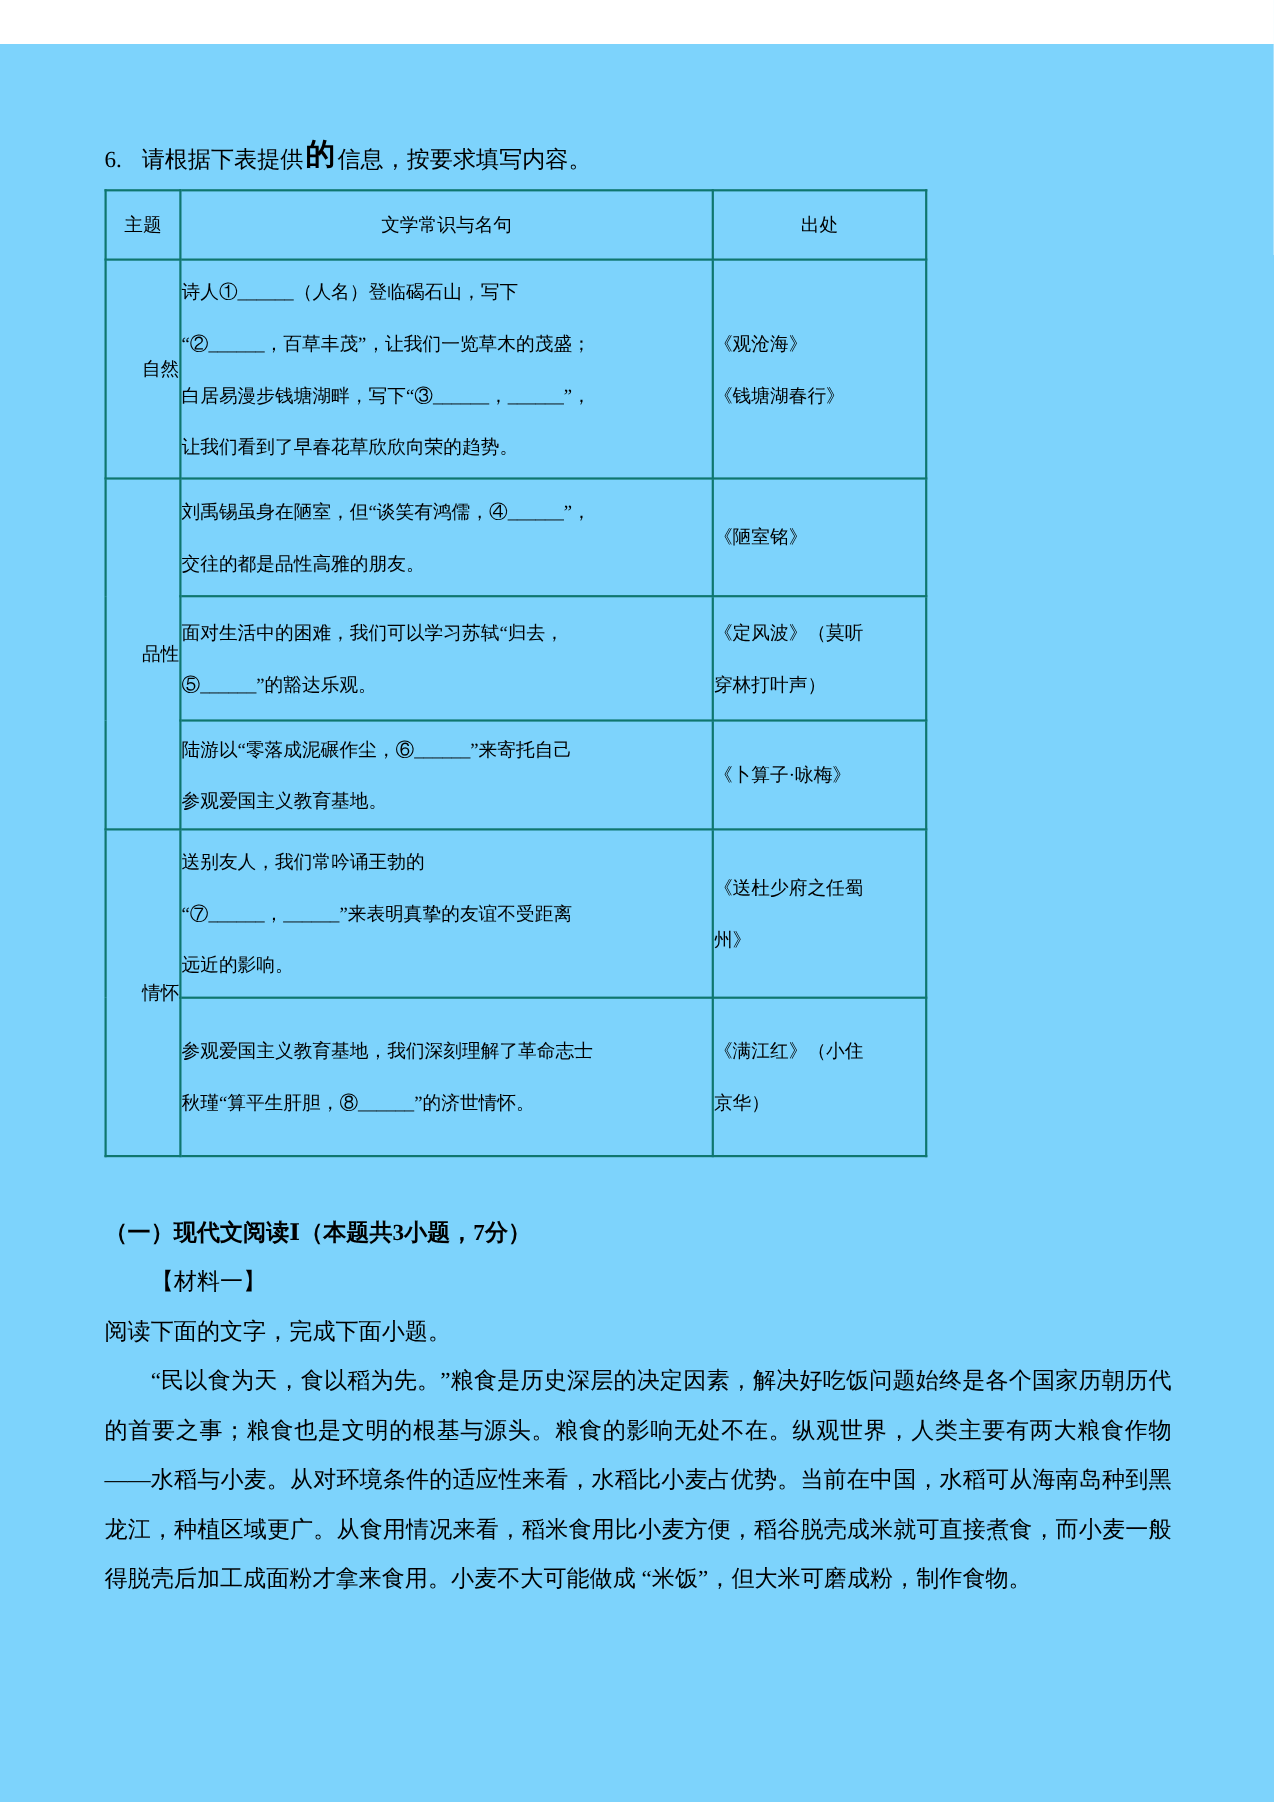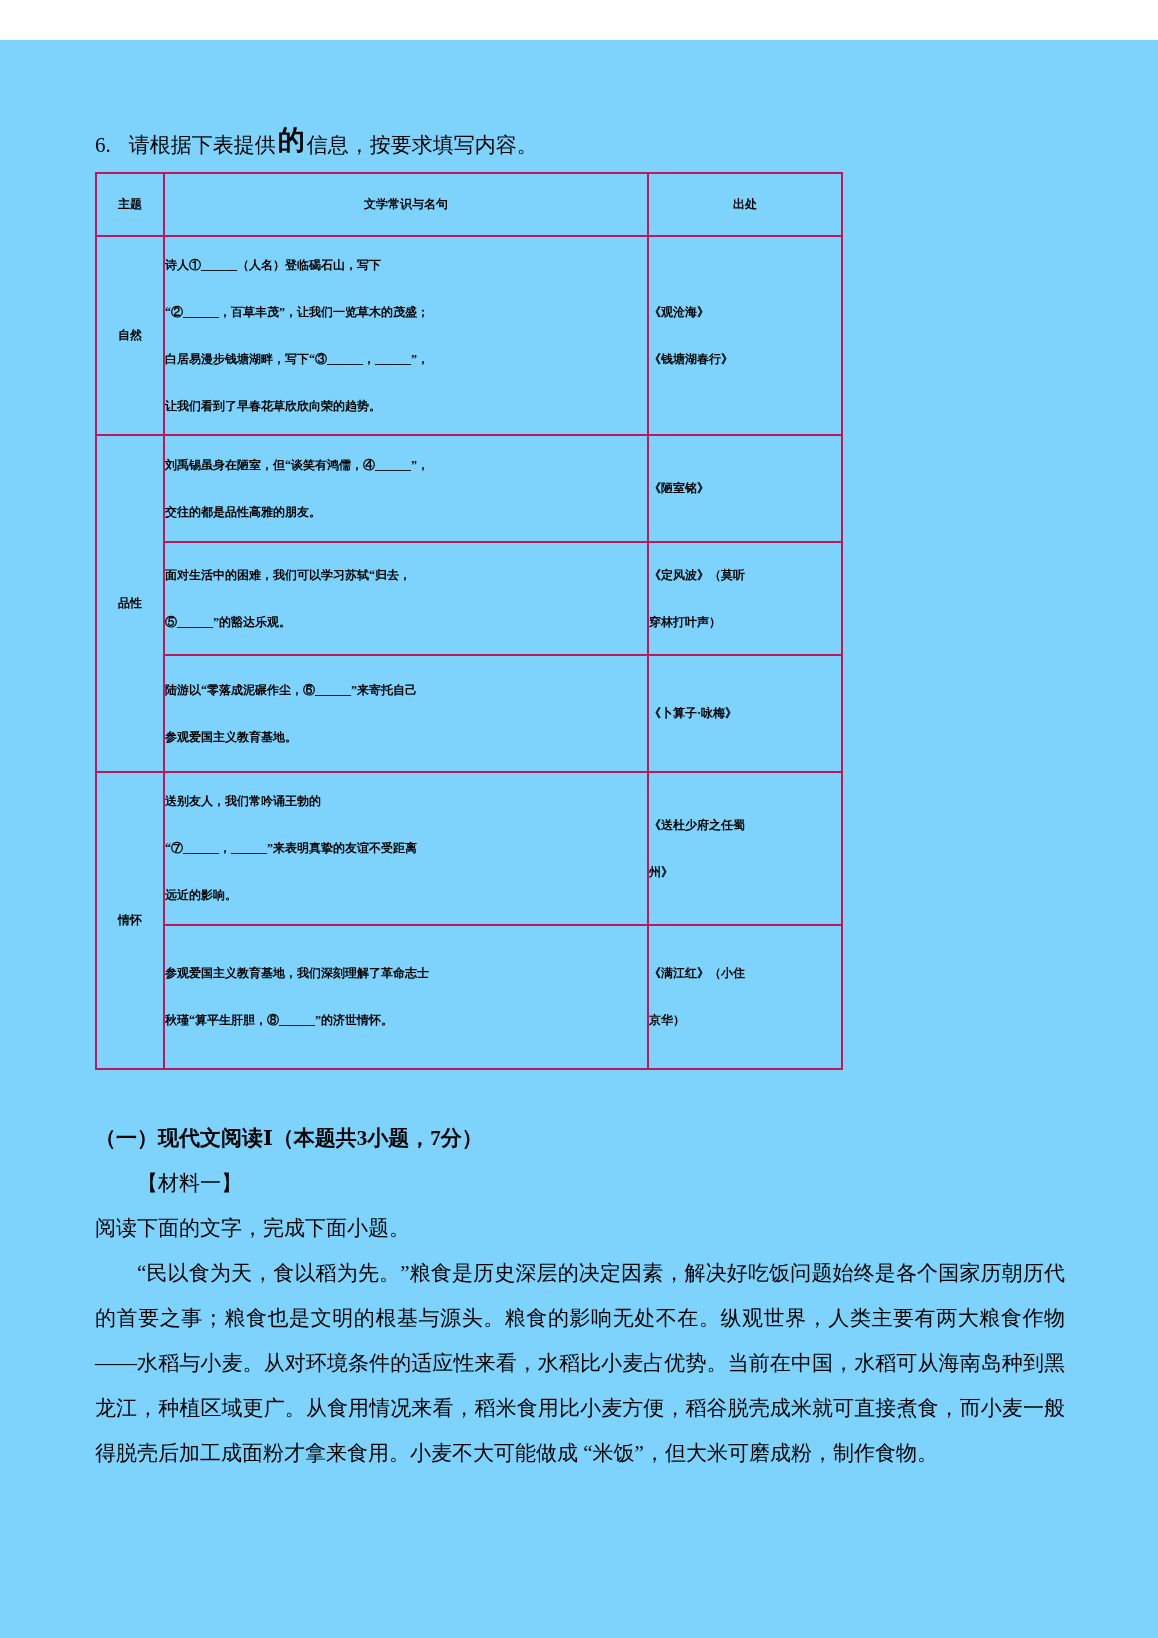--- a/index.html
+++ b/index.html
@@ -35,34 +35,34 @@
     top: -3px;
     margin: 0 2px;
   }
   
   table.lit-table {
     border-collapse: collapse;
     table-layout: fixed;
     width: 746px;
   }
   table.lit-table td, table.lit-table th {
-    border: 2px solid #be185d;
-    font-weight: bold;
-    font-size: 12px;
+    border: 2px solid #0f766e;
+    font-weight: normal;
+    font-size: 17px;
     vertical-align: middle;
     padding: 0;
     overflow: hidden;
   }
   col.c-theme   { width: 68px; }
   col.c-content { width: 484px; }
   col.c-source  { width: 194px; }
   tr.hdr { height: 63px; }
   tr.hdr th { text-align: center; }
   td.theme-cell {
-    text-align: center;
+    text-align: right;
   }
   td.content-cell {
     padding-left: 24px;
     padding-right: 4px;
   }
   td.source-cell {
     padding-left: 22px;
     padding-right: 4px;
   }
   .cell-line {
@@ -143,21 +143,21 @@
       <td class="content-cell">
         <div class="cell-line">面对生活中的困难，我们可以学习苏轼“归去，</div>
         <div class="cell-line">⑤______”的豁达乐观。</div>
       </td>
       <td class="source-cell">
         <div class="cell-line">《定风波》（莫听</div>
         <div class="cell-line">穿林打叶声）</div>
       </td>
     </tr>
 
-    <tr style="height:117px">
+    <tr style="height:99px">
       <td class="content-cell">
         <div class="cell-line">陆游以“零落成泥碾作尘，⑥______”来寄托自己</div>
         <div class="cell-line">参观爱国主义教育基地。</div>
       </td>
       <td class="source-cell">
         <div class="cell-line">《卜算子·咏梅》</div>
       </td>
     </tr>
 
     <tr style="height:153px">

